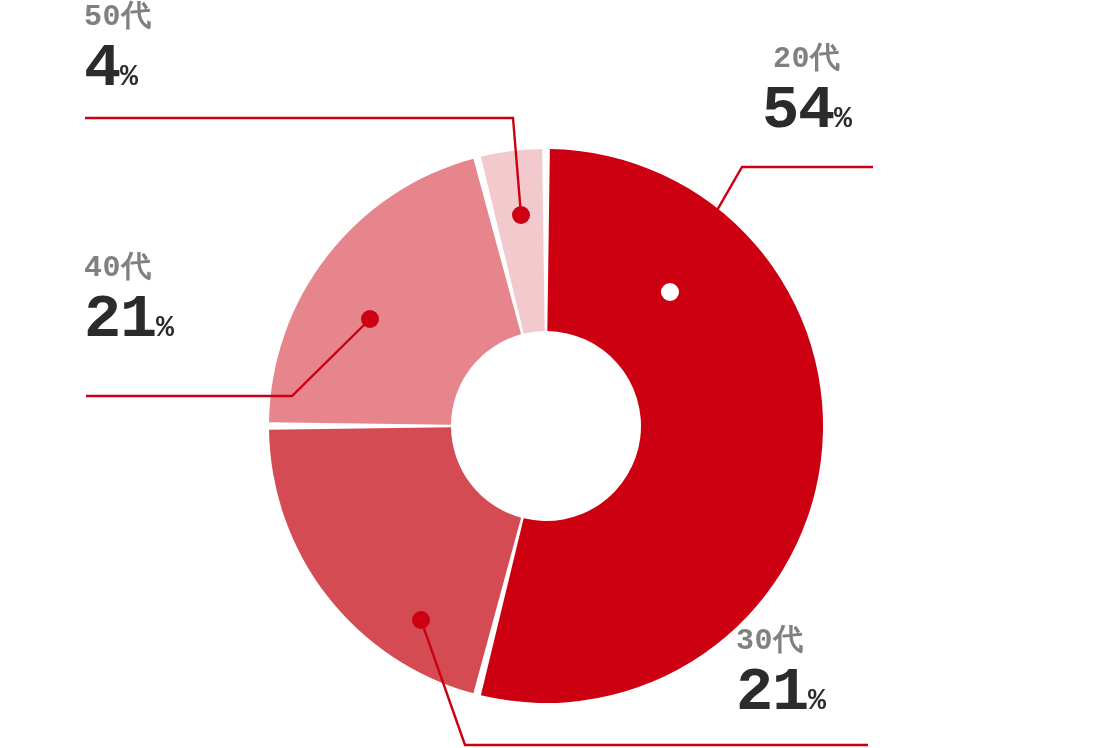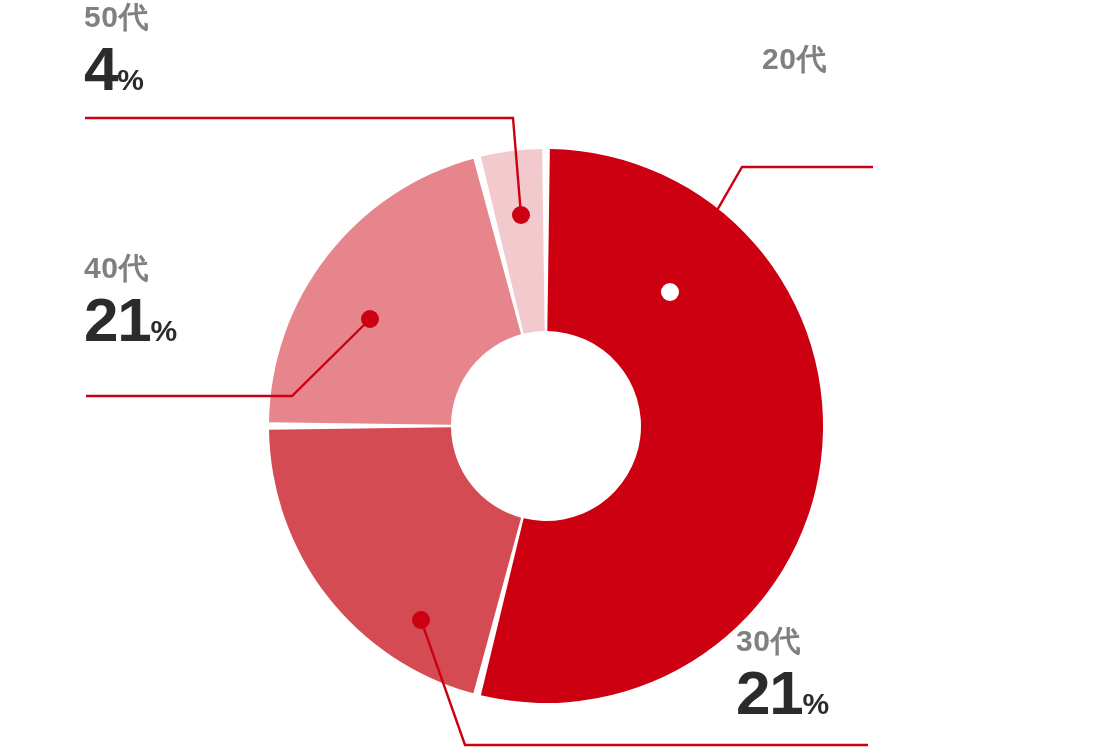--- a/index.html
+++ b/index.html
@@ -15,20 +15,21 @@
     font-family: "Liberation Sans", "DejaVu Sans", sans-serif;
     -webkit-font-smoothing: antialiased;
   }
 
   #chart-stage {
     position: absolute;
     left: 0;
     top: 0;
     width: 1094px;
     height: 691px;
+    font-family: Liberation Mono, monospace;
   }
 
   svg.donut-svg {
     position: absolute;
     left: 0;
     top: 0;
     width: 1094px;
     height: 748px;
     display: block;
   }
@@ -96,20 +97,21 @@
       </g>
   </svg>
 
   <div class="callout" id="callout-50">
     <span class="age-label">50代</span>
     <span class="pct-wrap"><span class="pct-value">4</span><span class="pct-sign">%</span></span>
   </div>
 
   <div class="callout" id="callout-20">
     <span class="age-label">20代</span>
+    <span class="pct-wrap"><span class="pct-value">54</span><span class="pct-sign">%</span></span>
   </div>
 
   <div class="callout" id="callout-40">
     <span class="age-label">40代</span>
     <span class="pct-wrap"><span class="pct-value">21</span><span class="pct-sign">%</span></span>
   </div>
 
   <div class="callout" id="callout-30">
     <span class="age-label">30代</span>
     <span class="pct-wrap"><span class="pct-value">21</span><span class="pct-sign">%</span></span>

